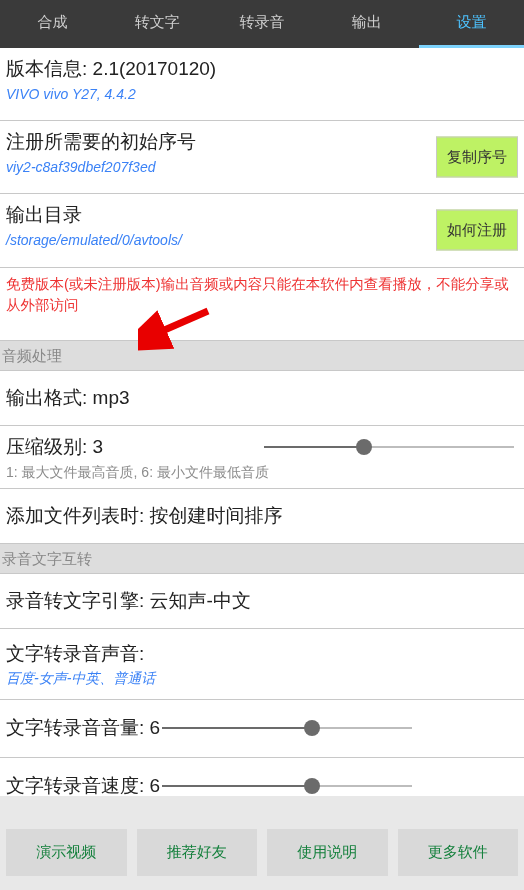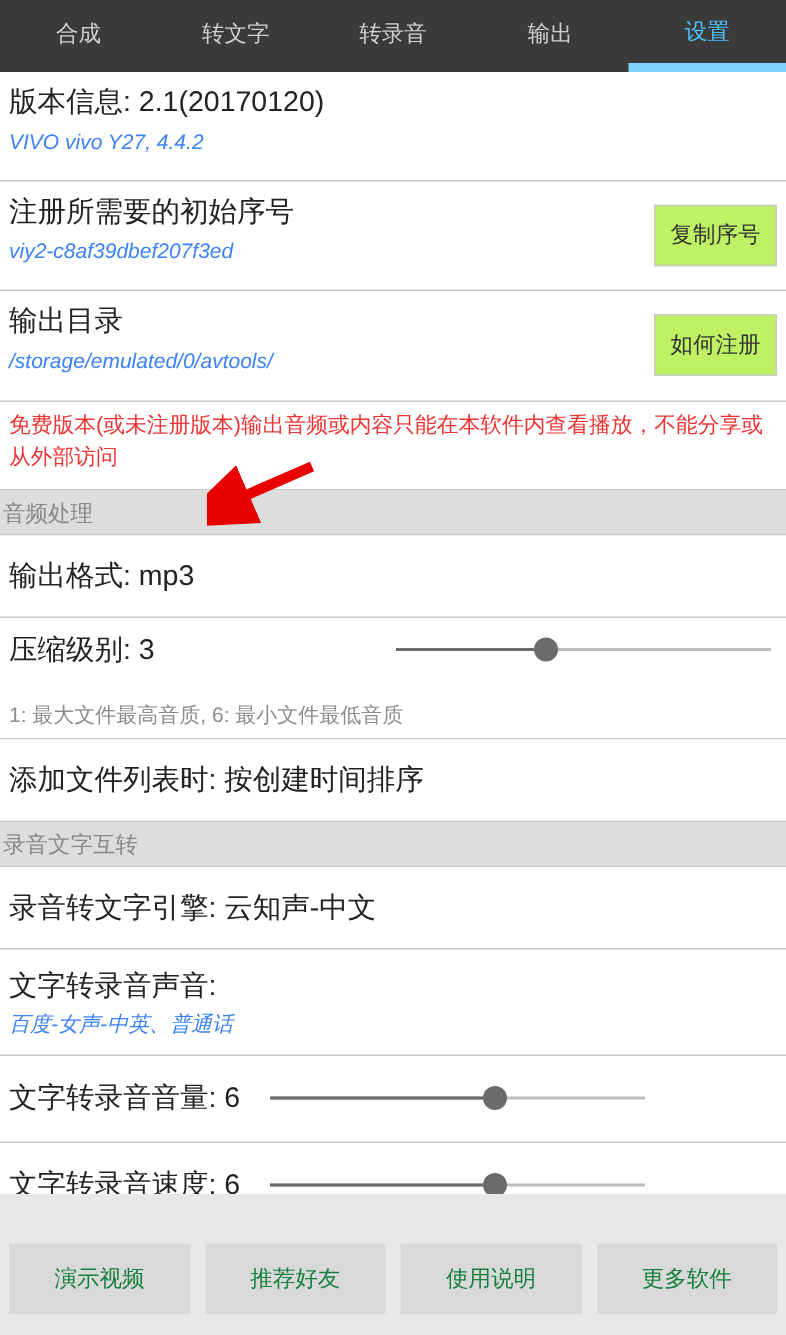--- a/index.html
+++ b/index.html
@@ -21,21 +21,21 @@
     display: flex;
     align-items: center;
     justify-content: center;
     color: #d0d0d0;
     font-size: 15px;
     border-bottom: 3px solid transparent;
     cursor: pointer;
   }
   .tab.active {
     color: #4dc3ff;
-    border-bottom: 6px solid #7dd3fc;
+    border-bottom: 3px solid #7dd3fc;
   }
   .row {
     padding: 8px 6px 16px 6px;
     border-bottom: 1px solid #c8c8c8;
     position: relative;
   }
   .row-title {
     font-size: 19px;
     color: #222;
     line-height: 1.4;
@@ -55,39 +55,39 @@
     background: #bef264;
     border: 1px solid #c8c8c8;
     padding: 10px 10px;
     font-size: 15px;
     color: #333;
     cursor: pointer;
   }
   .red-note {
     font-size: 14.5px;
     color: #e33;
-    padding: 6px 6px 10px 6px;
+    padding: 6px 6px 24px 6px;
     line-height: 1.45;
     background: #fff;
     border-bottom: 1px solid #c8c8c8;
   }
   .section-head {
     background: #ddd;
     color: #888;
     font-size: 15px;
     padding: 6px 4px 4px 2px;
     border-bottom: 1px solid #c8c8c8;
   }
   .slider-row {
     display: flex;
     align-items: center;
     padding: 12px 10px 12px 6px;
     border-bottom: 1px solid #c8c8c8;
     background: #fff;
-    gap: 20px;
+    gap: 2px;
     min-height: 58px;
   }
   .slider-label {
     font-size: 19px;
     color: #222;
     white-space: nowrap;
     flex: 0 0 auto;
   }
   .slider-label-sub {
     font-size: 14px;

